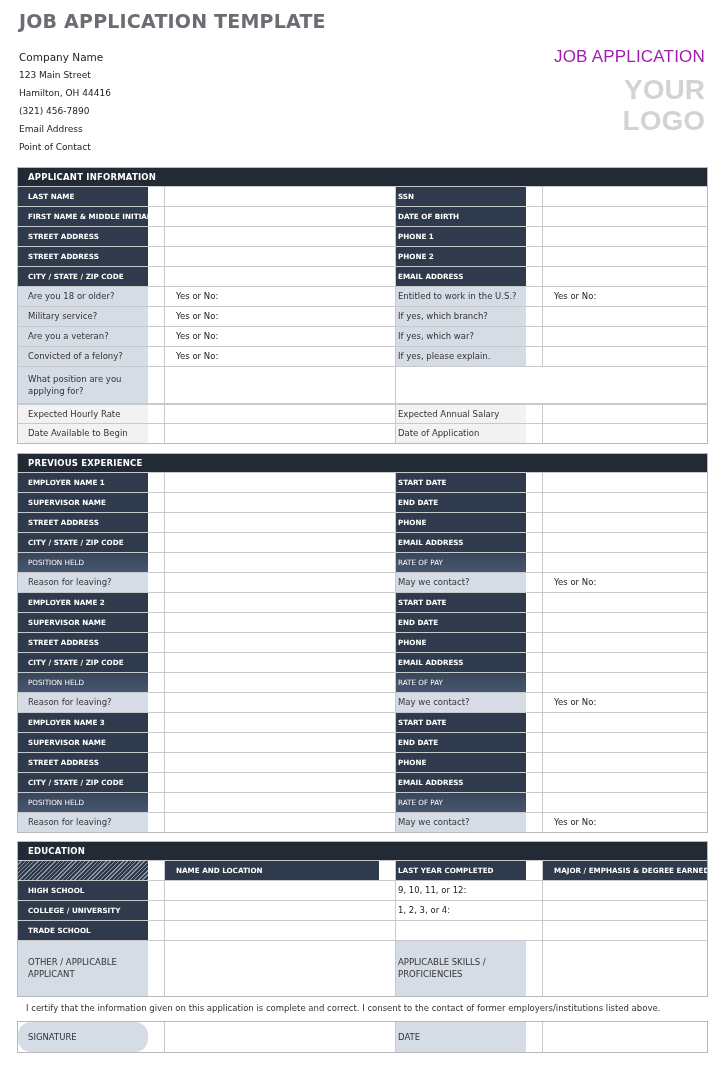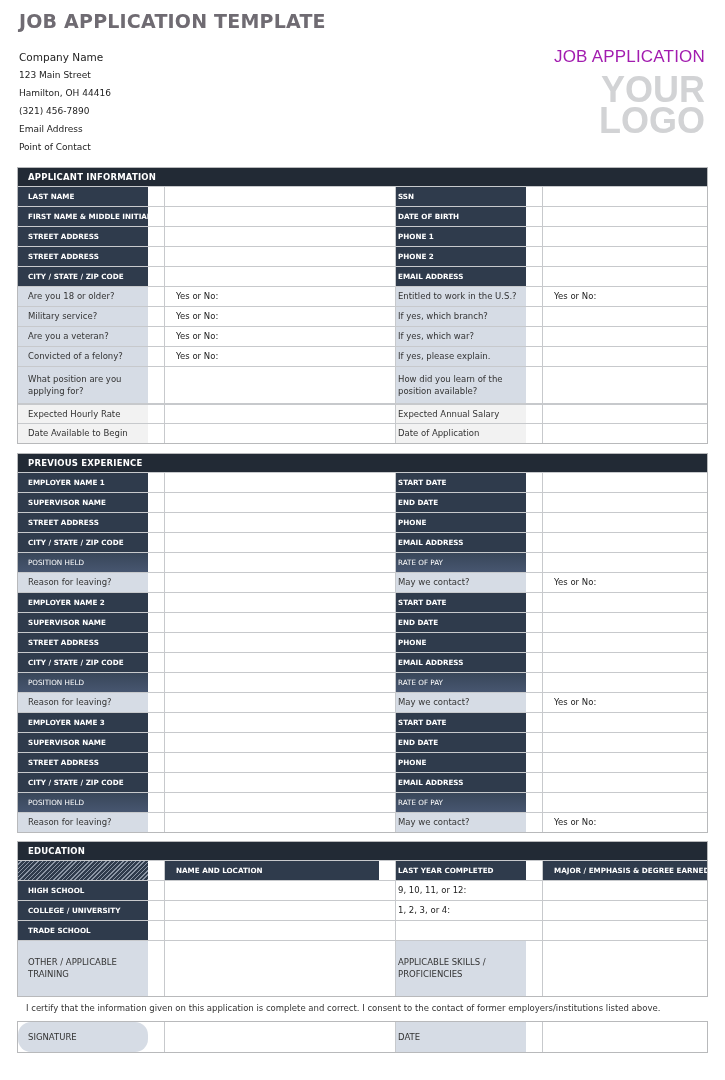--- a/index.html
+++ b/index.html
@@ -6,21 +6,21 @@
   html, body { width: 725px; height: 1080px; background: #ffffff; overflow: hidden; }
   body { font-family: "DejaVu Sans", sans-serif; color: #222; position: relative; }
 
   .title { position: absolute; left: 19px; top: 10px; font-size: 19px; font-weight: bold; color: #6f6b72; letter-spacing: 0.2px; font-family: "DejaVu Sans", sans-serif; }
   .company { position: absolute; left: 19px; top: 50px; }
   .company div { font-size: 9px; color: #222; height: 18px; line-height: 14px; }
   .company .cname { font-size: 10.5px; }
 
   .brand { position: absolute; right: 20px; top: 47px; text-align: right; }
   .brand .ja { font-size: 17px; color: #a21caf; letter-spacing: 0.2px; font-family: "Liberation Sans", sans-serif; }
-  .brand .logo { font-size: 36px; font-weight: bold; color: #d2d3d5; line-height: 31px; margin-top: 7px; font-family: "Liberation Sans", sans-serif; }
+  .brand .logo { font-size: 28px; font-weight: bold; color: #d2d3d5; line-height: 31px; margin-top: 7px; font-family: "Liberation Sans", sans-serif; }
 
   .section { position: absolute; left: 17px; width: 691px; border: 1px solid #b8b9bb; }
   .sec-head { height: 18px; background: #222a35; color: #fff; font-size: 8.5px; font-weight: bold; line-height: 18px; padding-left: 10px; letter-spacing: 0.2px; }
   .row { display: flex; height: 20px; border-top: 1px solid #c7c9cc; gap: 16px; }
   .row.tall { height: 37px; }
   .row.tall2 { height: 56px; }
   .cell { font-size: 8px; line-height: 19px; overflow: hidden; white-space: nowrap; }
   .c1 { width: 130px; padding-left: 10px; }
   .c2 { width: 215px; padding-left: 11px; border-left: 1px solid #c7c9cc; }
   .c3 { width: 131px; padding-left: 2px; border-left: 1px solid #c7c9cc; }
@@ -112,21 +112,20 @@
       </div>
       <div class="row">
         <div class="cell c1 light">Convicted of a felony?</div>
         <div class="cell c2 whiteval">Yes or No:</div>
         <div class="cell c3 light">If yes, please explain.</div>
         <div class="cell c4 whiteval"></div>
       </div>
       <div class="row tall">
         <div class="cell c1 light wrap">What position are you applying for?</div>
         <div class="cell c2 whiteval"></div>
-        <div class="cell c3 light wrap">How did you learn of the position available?</div>
         <div class="cell c4 whiteval"></div>
       </div>
       <div class="row gap">
         <div class="cell c1 lab">Expected Hourly Rate</div>
         <div class="cell c2 whiteval"></div>
         <div class="cell c3 lab">Expected Annual Salary</div>
         <div class="cell c4 whiteval"></div>
       </div>
       <div class="row">
         <div class="cell c1 lab">Date Available to Begin</div>
@@ -273,21 +272,21 @@
         <div class="cell c4 whiteval"></div>
       </div>
       <div class="row">
         <div class="cell c1 dark">TRADE SCHOOL</div>
         <div class="cell c2 whiteval"></div>
         <div class="cell c3 whiteval"></div>
         <div class="cell c4 whiteval"></div>
       </div>
     </div>
   <div class="row tall2">
-    <div class="cell c1 light wrap2">OTHER / APPLICABLE TRAINING</div>
+    <div class="cell c1 light wrap2">OTHER / APPLICABLE APPLICANT</div>
     <div class="cell c2 whiteval"></div>
     <div class="cell c3 light wrap2">APPLICABLE SKILLS / PROFICIENCIES</div>
     <div class="cell c4 whiteval"></div>
   </div>
 </div>
 
 <div class="certify">I certify that the information given on this application is complete and correct. I consent to the contact of former employers/institutions listed above.</div>
 
 <div class="section" style="top:1021px;">
   <div class="row" style="height:30px;border-top:none;">

